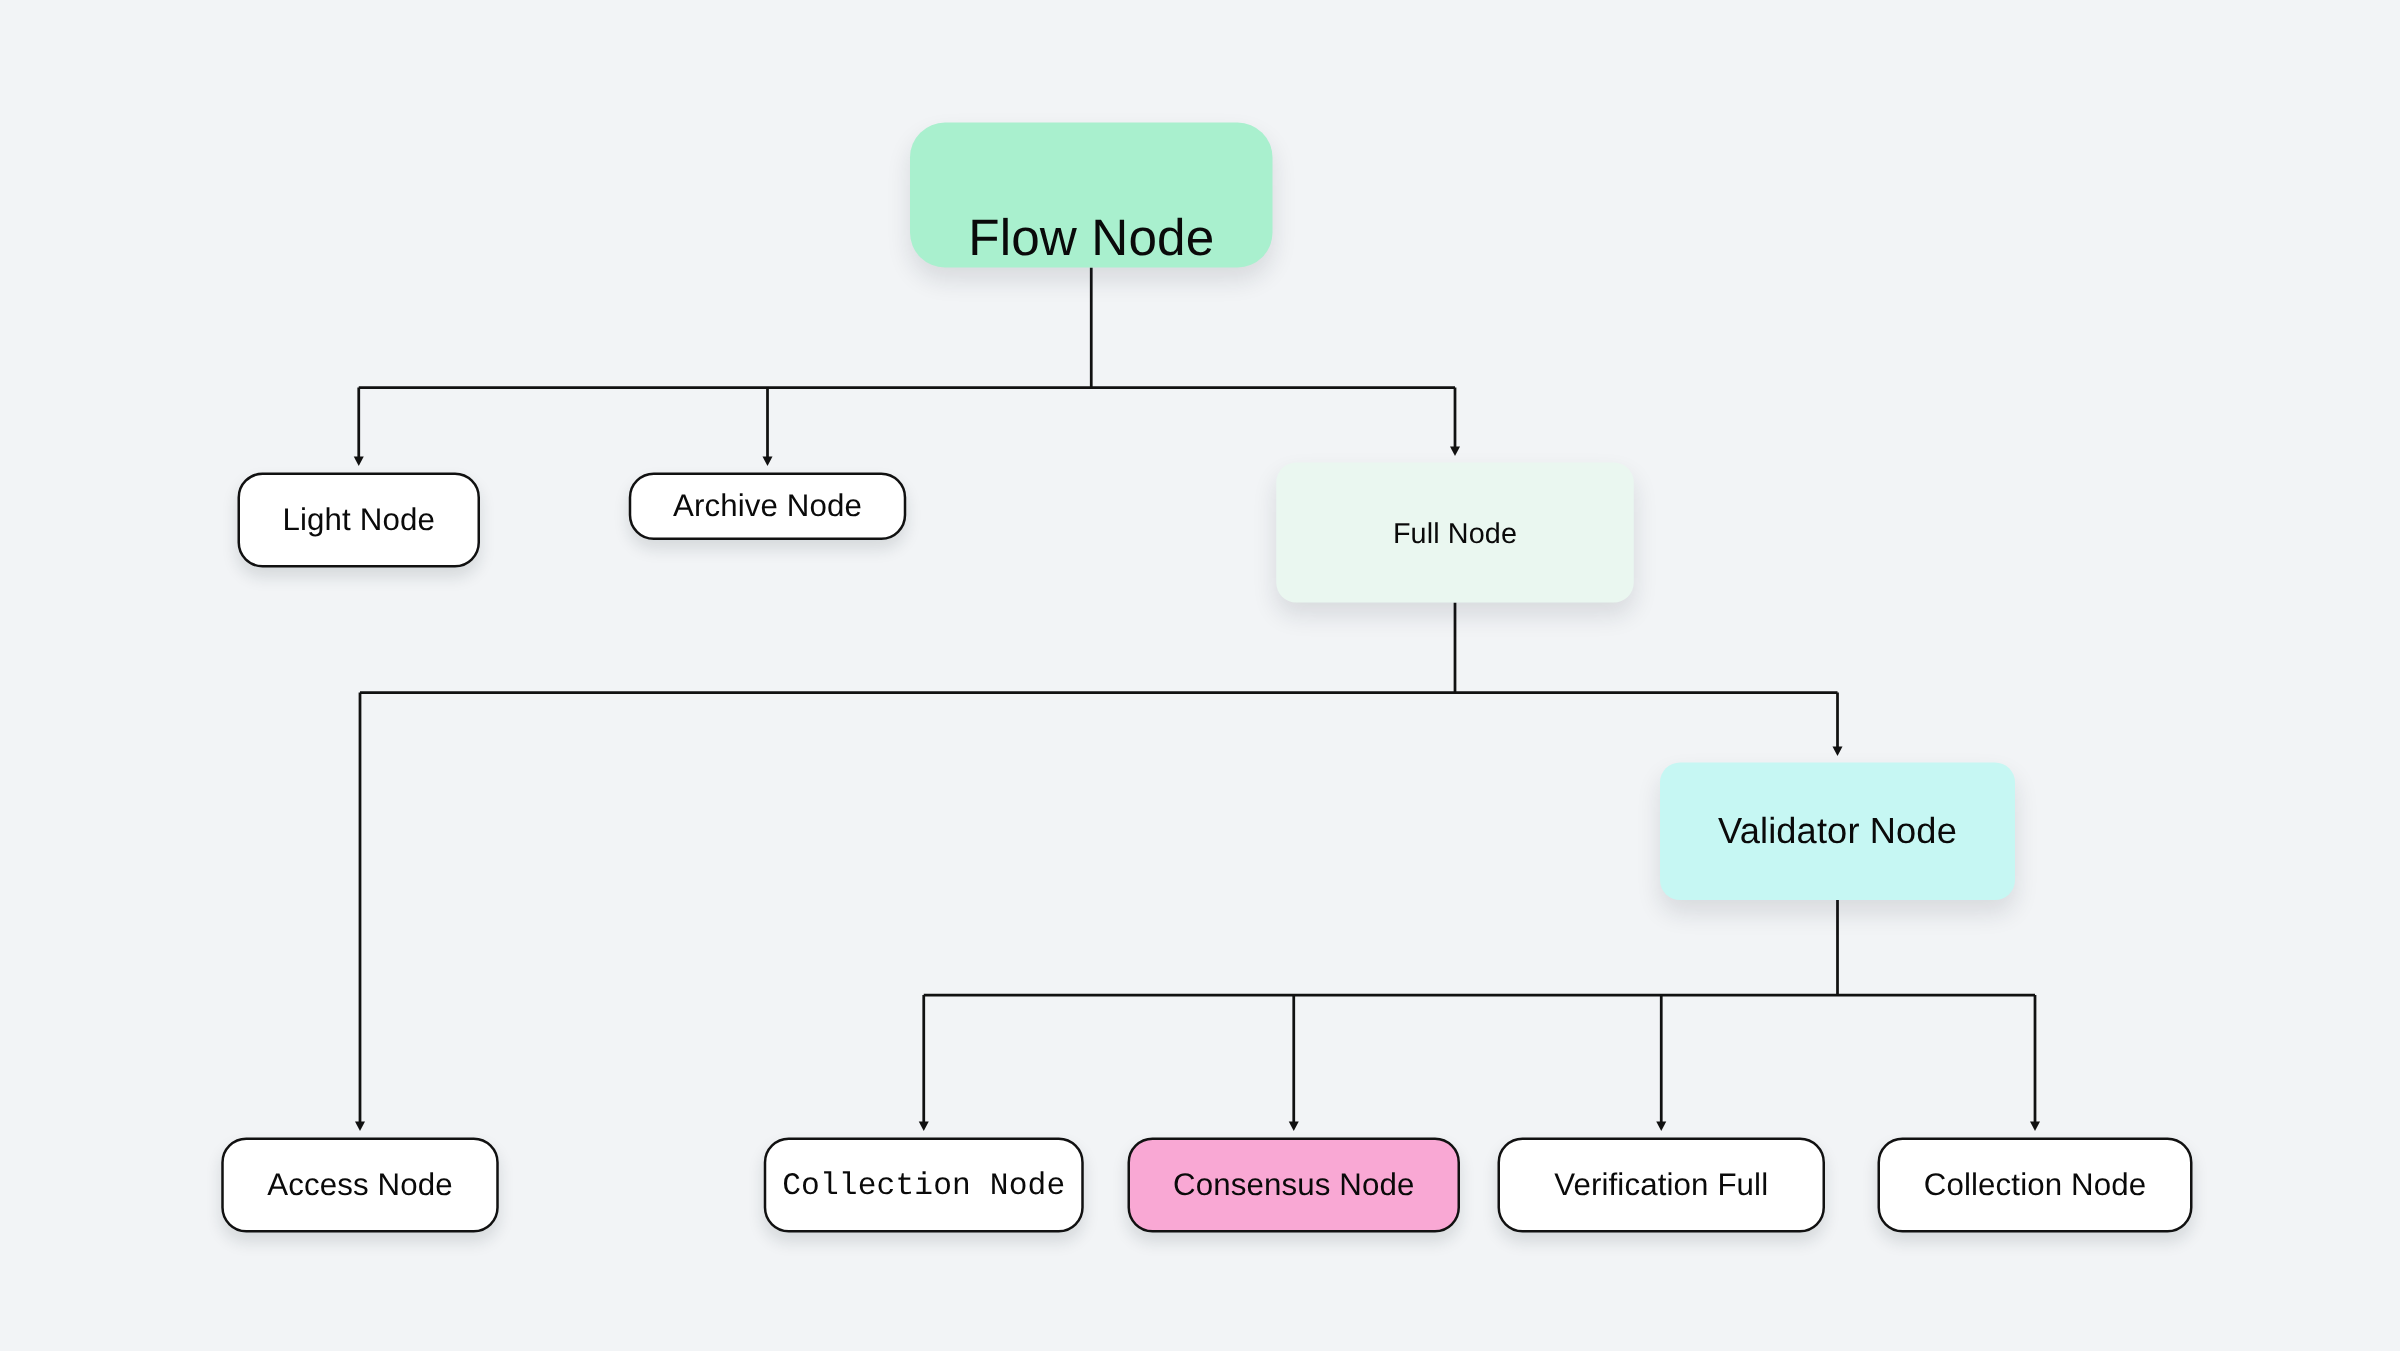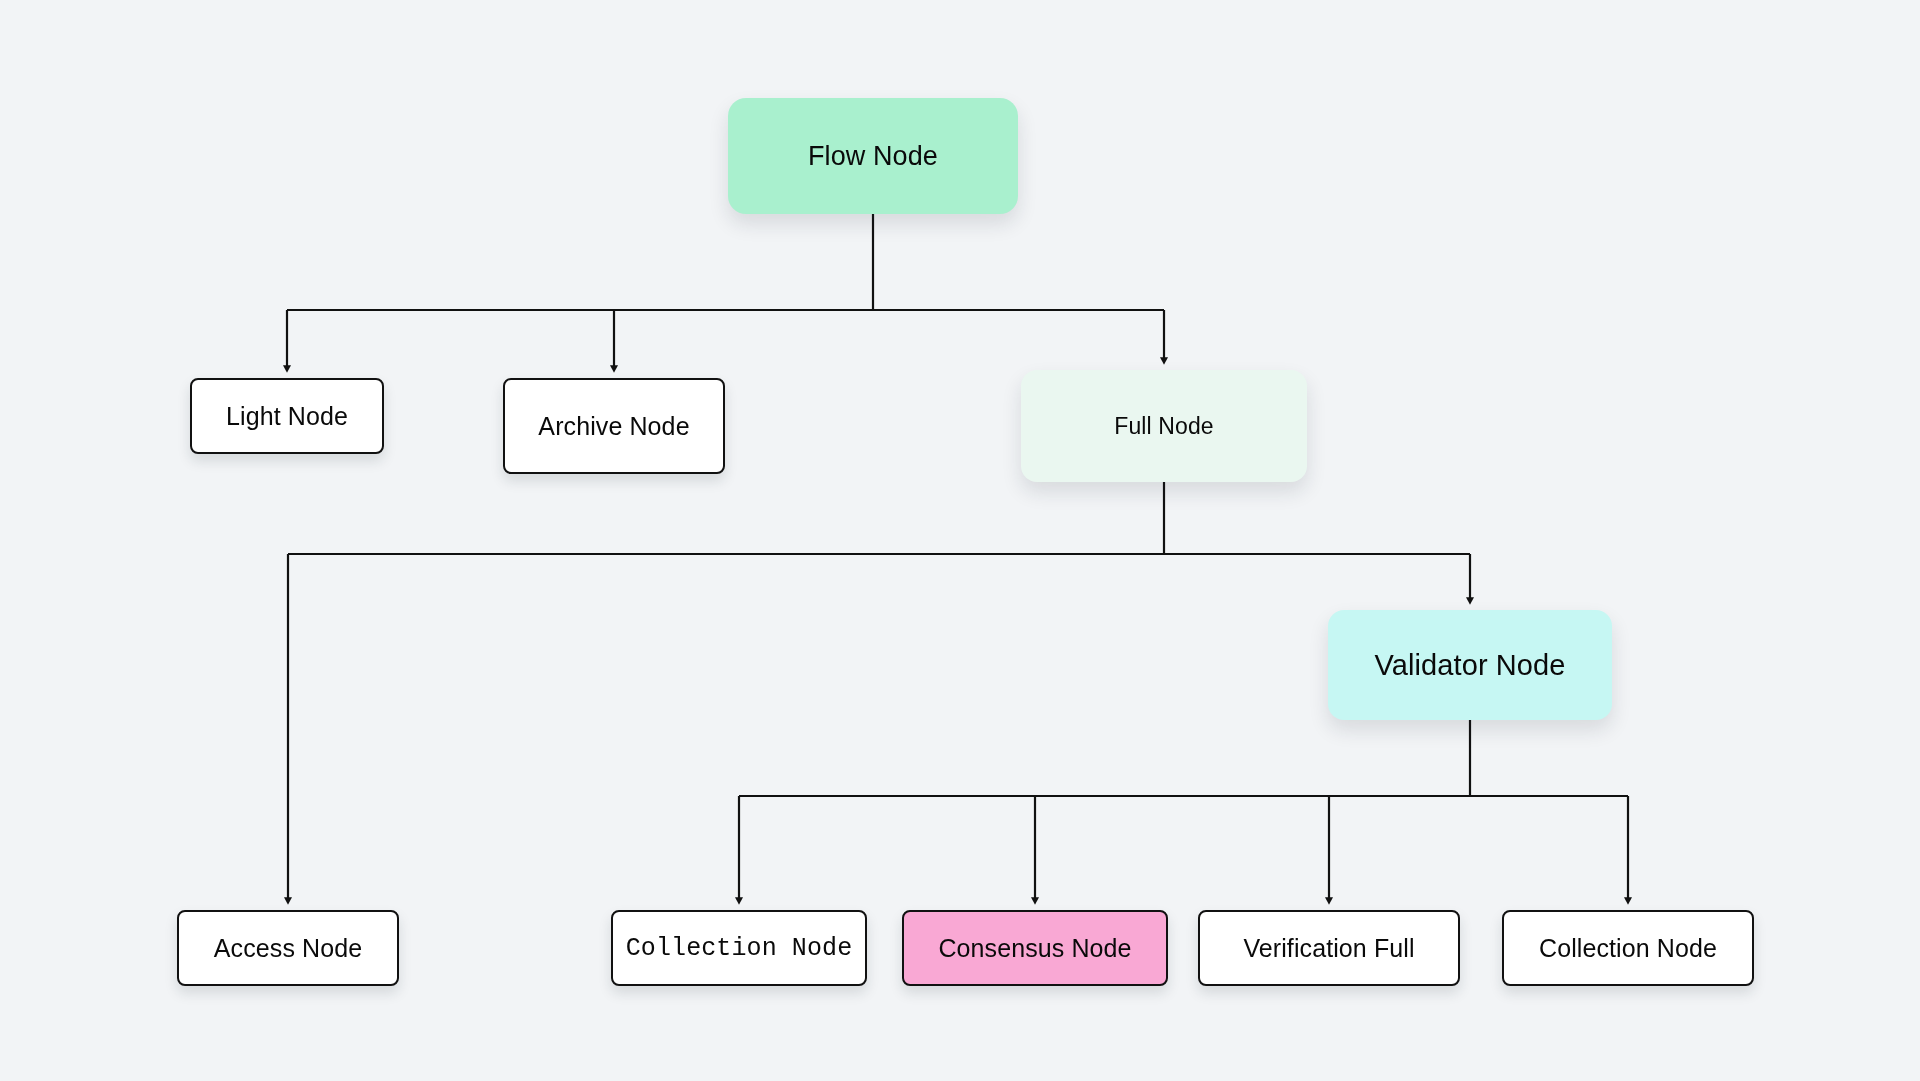--- a/index.html
+++ b/index.html
@@ -36,33 +36,33 @@
     text-align: center;
     color: #0a0a0a;
     letter-spacing: 0.1px;
     white-space: nowrap;
     user-select: none;
   }
   
   .node.leaf {
     background: #ffffff;
     border: 2.4px solid #111111;
-    border-radius: 8px;
+    border-radius: 20px;
     font-size: 25px;
     font-weight: 400;
     box-shadow: 0 7px 13px rgba(24,36,48,0.13);
   }
   
   .node.tinted {
     border: none;
     border-radius: 16px;
     font-weight: 400;
     box-shadow: 0 10px 20px rgba(24,36,48,0.12);
   }
-  .node.root      { font-size: 27px; border-radius: 18px; }
+  .node.root      { font-size: 41px; border-radius: 28px; align-items: flex-end; }
   .node.mid       { font-size: 23px; }
   .node.validator { font-size: 29px; }
 </style>
 </head>
 <body>
 
 <div id="canvas">
   <svg id="edges" viewBox="0 0 1920 1081" width="1920" height="1081" aria-hidden="true">
     <defs>
       <marker id="arrowhead" markerWidth="9" markerHeight="9" refX="4.2" refY="4.4" orient="auto" markerUnits="userSpaceOnUse">
@@ -87,21 +87,21 @@
         <path d="M 1628 796 V 901" fill="none" stroke="#111111" stroke-width="2.2" stroke-linecap="butt" marker-end="url(#arrowhead)"></path>
       </g>
   </svg>
   <div id="nodes">
       <div class="node tinted root" style="left: 728px; top: 98px; width: 290px; height: 116px; background: rgb(169, 240, 206);">
         <span>Flow Node</span>
       </div>
       <div class="node leaf leaf" style="left: 190px; top: 378px; width: 194px; height: 76px; background: rgb(255, 255, 255);">
         <span>Light Node</span>
       </div>
-      <div class="node leaf leaf" style="left: 503px; top: 378px; width: 222px; height: 96px; background: rgb(255, 255, 255);">
+      <div class="node leaf leaf" style="left: 503px; top: 378px; width: 222px; height: 54px; background: rgb(255, 255, 255);">
         <span>Archive Node</span>
       </div>
       <div class="node tinted mid" style="left: 1021px; top: 370px; width: 286px; height: 112px; background: rgb(234, 247, 240);">
         <span>Full Node</span>
       </div>
       <div class="node leaf leaf" style="left: 177px; top: 910px; width: 222px; height: 76px; background: rgb(255, 255, 255); justify-content: center;">
         <span>Access Node</span>
       </div>
       <div class="node tinted validator" style="left: 1328px; top: 610px; width: 284px; height: 110px; background: rgb(198, 247, 243);">
         <span>Validator Node</span>

